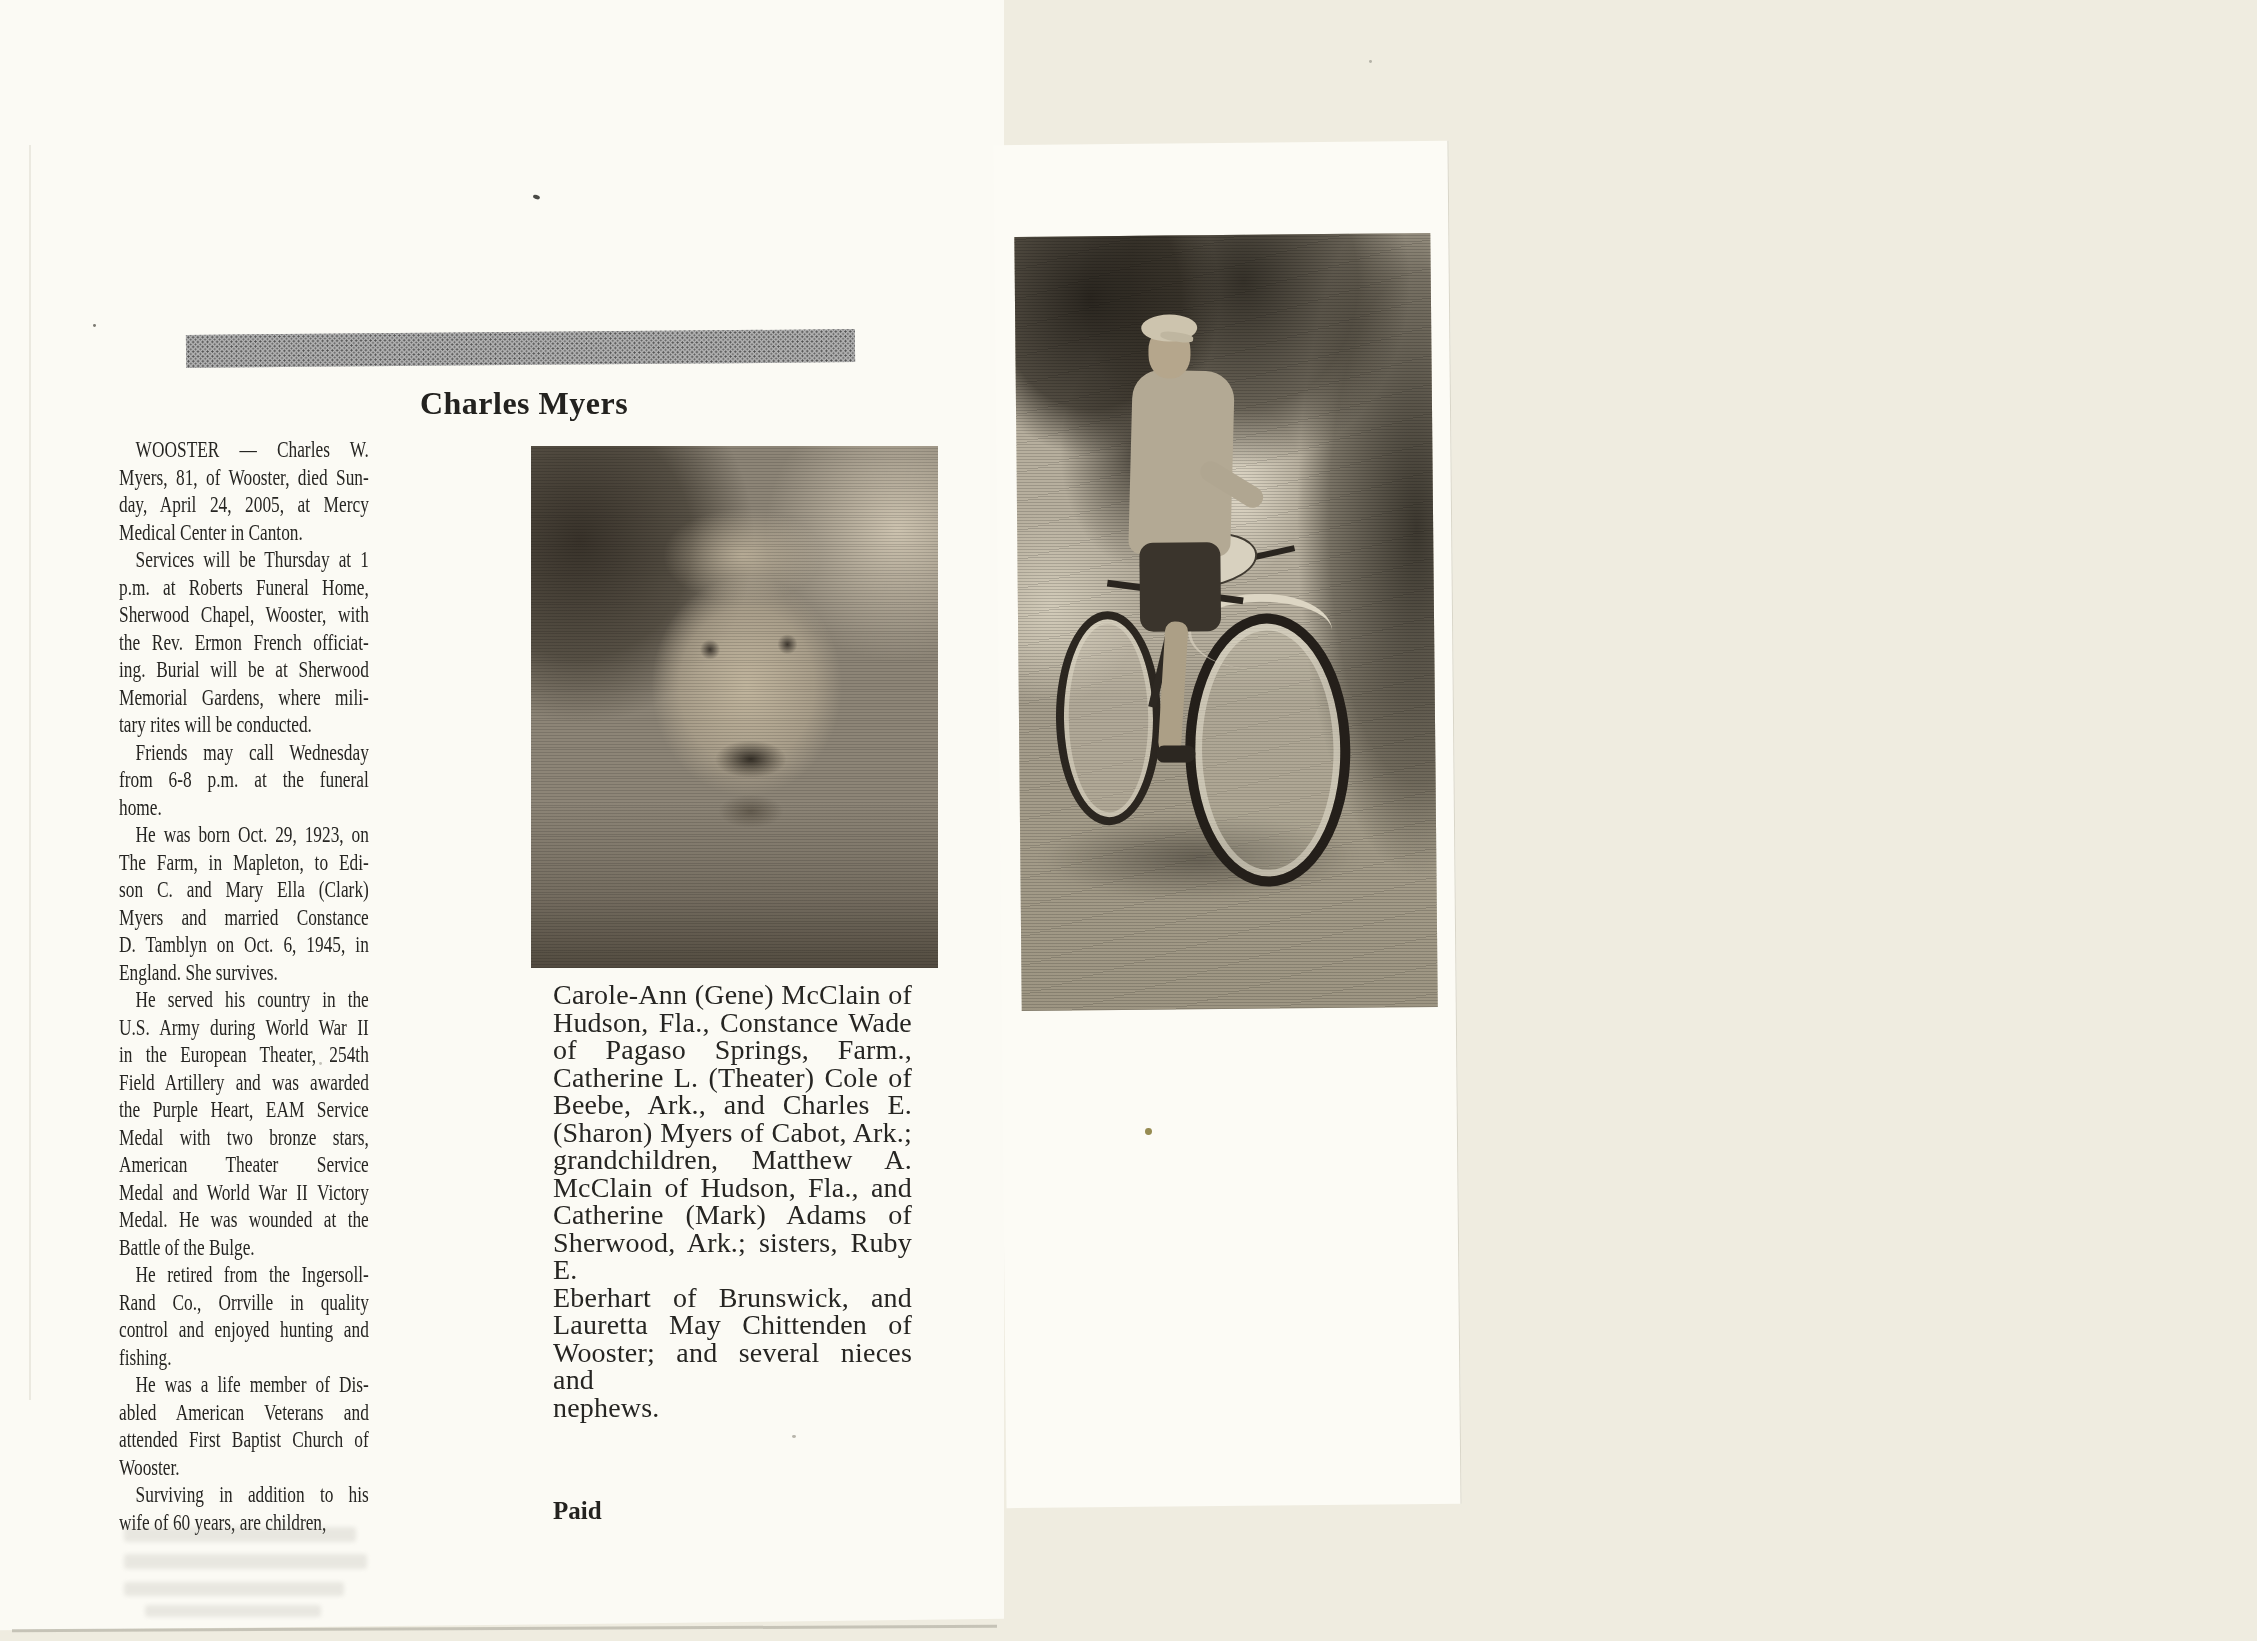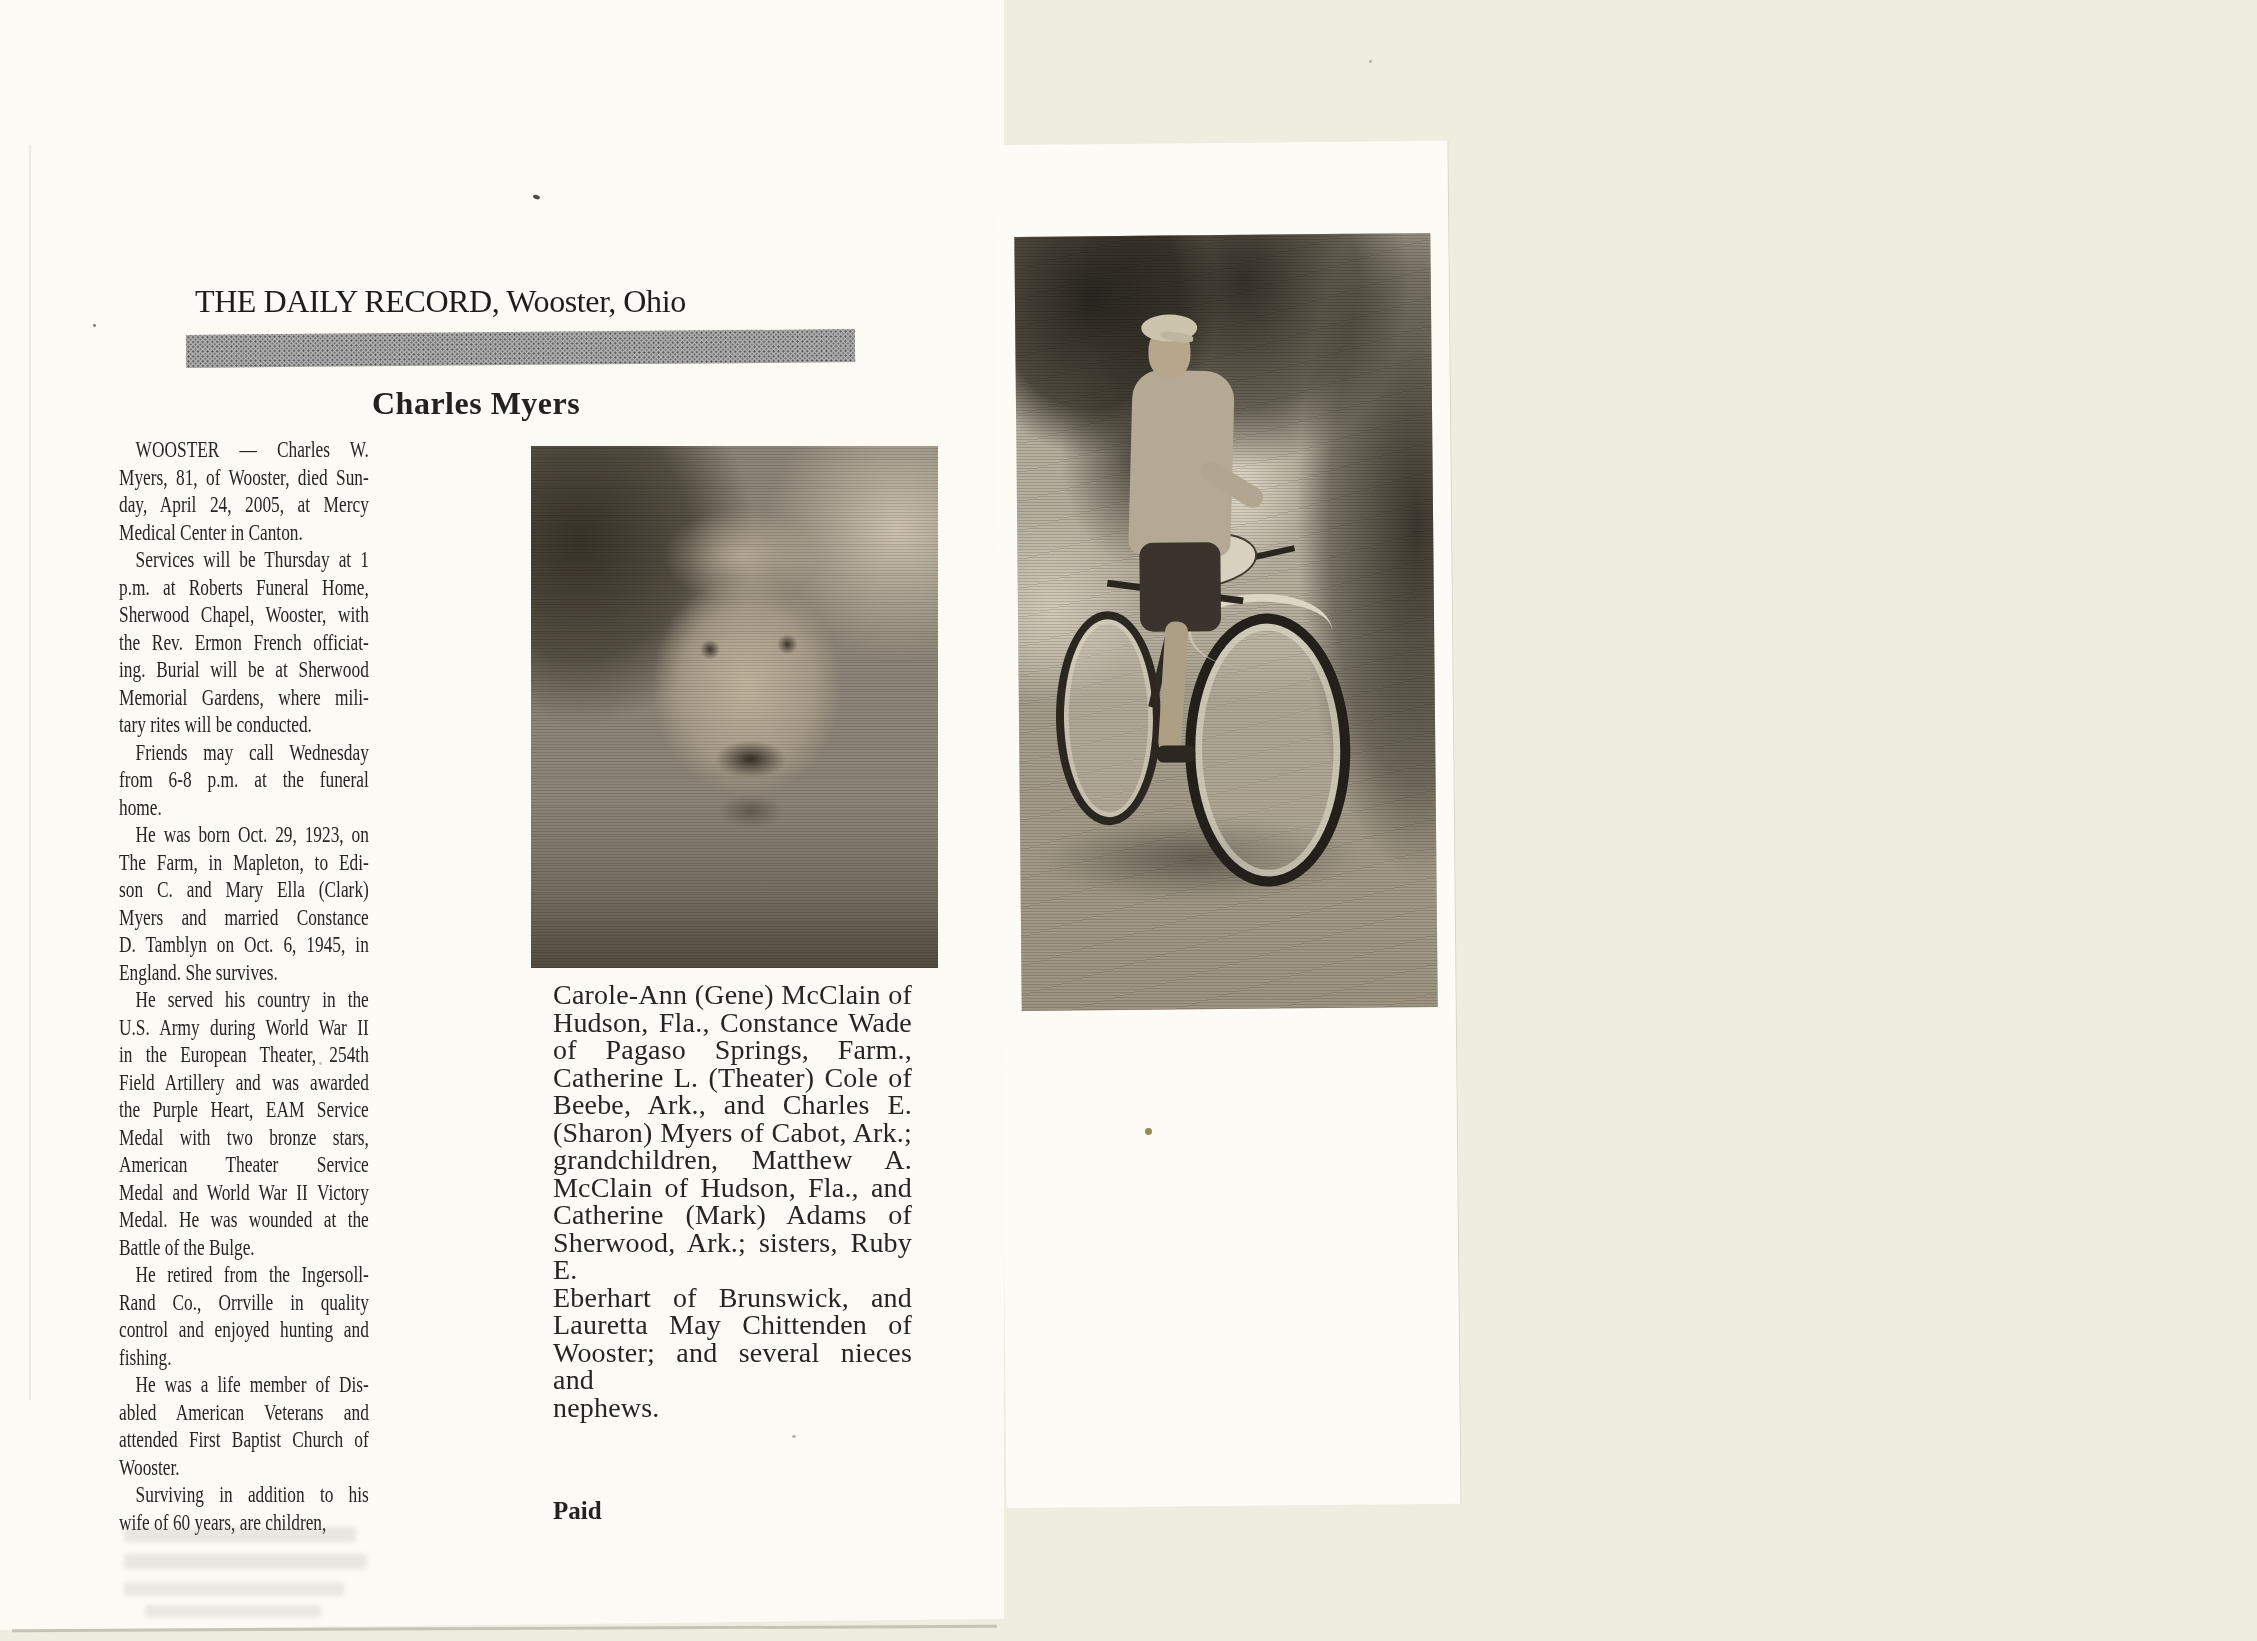--- a/index.html
+++ b/index.html
@@ -36,21 +36,21 @@
     background-color:#b3b3b3;
     background-image:
       radial-gradient(circle, #4d4d4d 27%, rgba(0,0,0,0) 33%),
       radial-gradient(circle, #5a5a5a 25%, rgba(0,0,0,0) 32%);
     background-size:4.8px 4.8px,4.8px 4.8px;
     background-position:0 0,2.4px 2.4px;
     transform:rotate(-0.5deg);
   }
   .headline{
     position:absolute;left:372px;top:385px;width:304px;
-    font-size:32px;font-weight:bold;color:#23221f;
+    font-size:32px;font-weight:bold;text-align:center;color:#23221f;
     letter-spacing:0.5px;
   }
 
   .col-left{
     position:absolute;left:119px;top:436px;width:346px;
     transform:scaleX(0.722);transform-origin:left top;
     font-size:24px;line-height:27.5px;color:#262522;
   }
   .col-right{
     position:absolute;left:553px;top:981px;width:359px;
@@ -145,21 +145,20 @@
 </style>
 </head>
 <body>
 
 <div id="canvas">
 
   <div class="news-sheet"></div>
   <div class="sheet-crease"></div>
   <div class="sheet-bottom-edge"></div>
 
-  <div class="masthead">THE DAILY RECORD, Wooster, Ohio</div>
   <div class="mast-rule"></div>
 
   <div class="headline">Charles Myers</div>
 
   <div class="col-left">
       <div class="para">
         <div class="tline firstline">WOOSTER — Charles W.</div>
         <div class="tline">Myers, 81, of Wooster, died Sun-</div>
         <div class="tline">day, April 24, 2005, at Mercy</div>
         <div class="tline lastline">Medical Center in Canton.</div>

